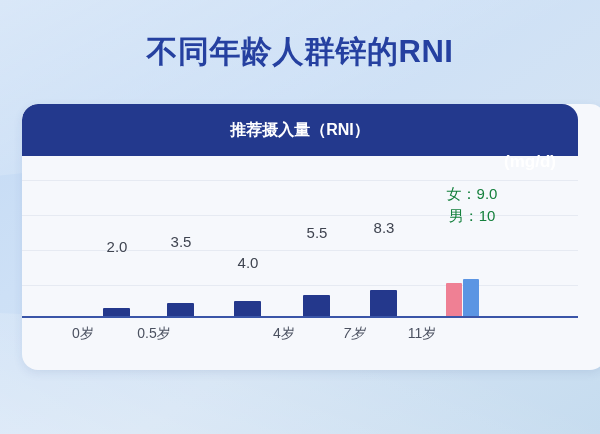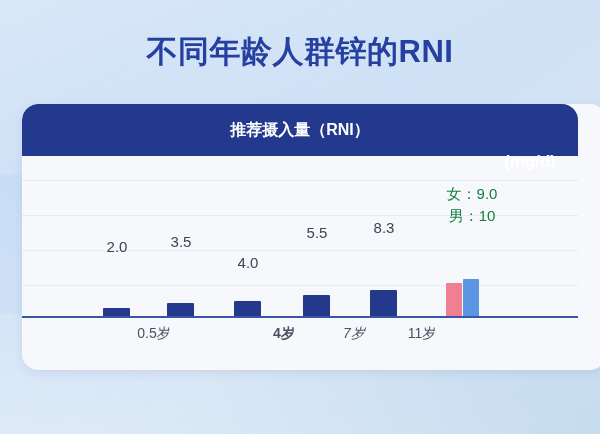--- a/index.html
+++ b/index.html
@@ -199,20 +199,21 @@
       <div class="bar-value" style="left:133px; top:77px;  width:52px;">3.5</div>
       <div class="bar-value" style="left:200px; top:74px;  width:52px;margin-top:24px;">4.0</div>
       <div class="bar-value" style="left:269px; top:68px;  width:52px;">5.5</div>
       <div class="bar-value" style="left:336px; top:63px;  width:52px;">8.3</div>
 
       <div id="split-annotation" style="left:391px; top:27px; width:118px;">
         <div>女：9.0</div>
         <div>男：10</div>
       </div>
 
+      <div class="tick-label" style="left:29px;  top:168px; width:64px;">0岁</div>
       <div class="tick-label" style="left:100px; top:168px; width:64px;text-align:center;">0.5岁</div>
-      <div class="tick-label" style="left:230px; top:168px; width:64px;font-weight:bold;">4岁</div>
+      <div class="tick-label" style="left:230px; top:168px; width:64px;">4岁</div>
       <div class="tick-label" style="left:300px; top:168px; width:64px;font-style:italic;">7岁</div>
       <div class="tick-label" style="left:368px; top:168px; width:64px;">11岁</div>
 
     </div>
   </div>
 </div>
 
 </body></html>

